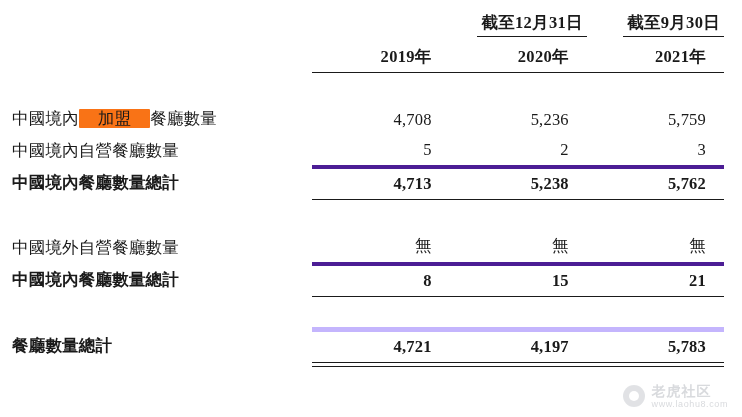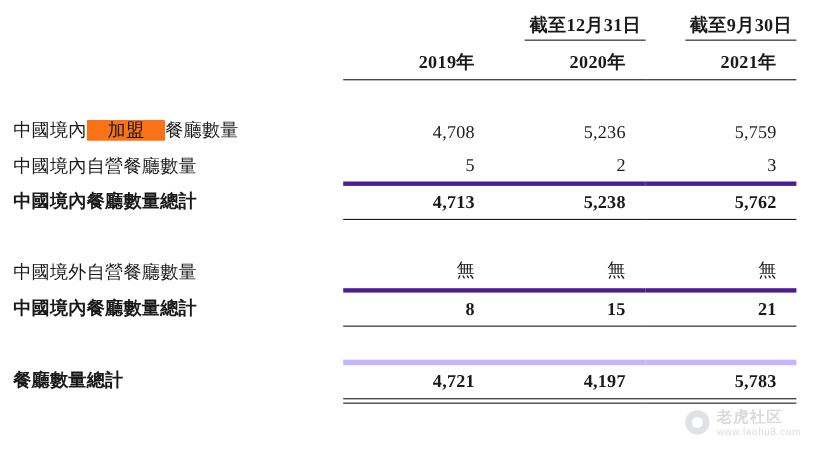--- a/index.html
+++ b/index.html
@@ -103,21 +103,21 @@
   }
   .dblline-bot {
     border-top: 1px solid #1a1a1a;
     border-bottom: 1px solid #1a1a1a;
     height: 3px;
   }
 
   .watermark {
     position: absolute;
     right: 14px;
-    bottom: 20px;
+    bottom: 8px;
     display: flex;
     align-items: center;
     gap: 7px;
     opacity: 0.55;
   }
   .wm-logo {
     width: 22px;
     height: 22px;
     border-radius: 50%;
     background: #c9ccd1;

